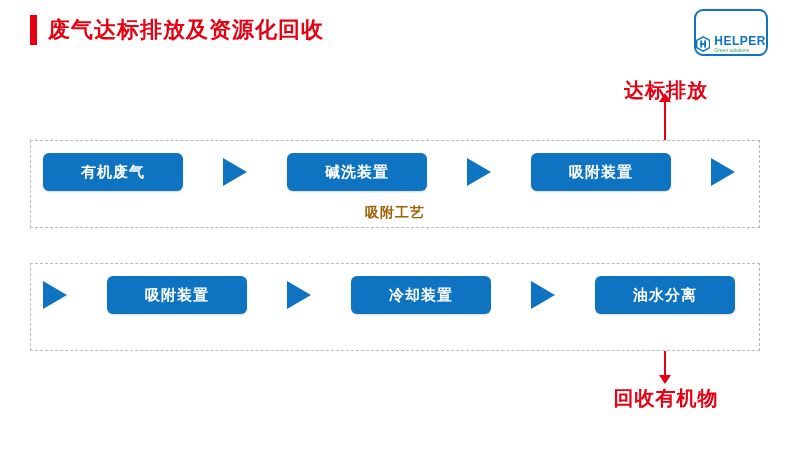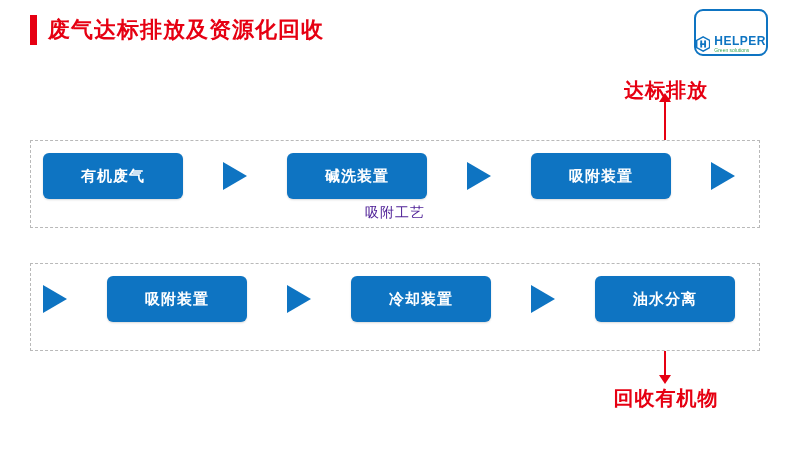--- a/index.html
+++ b/index.html
@@ -79,21 +79,21 @@
   .flow-box.first { top: 140px; }
   .flow-box.second { top: 263px; }
 
   .flow-row {
     display: flex;
     align-items: center;
     justify-content: space-between;
   }
   .step {
     width: 140px;
-    height: 46px;
+    height: 38px;
     background: #0e74c2;
     border-radius: 6px;
     color: #ffffff;
     font-size: 15px;
     font-weight: bold;
     letter-spacing: 1px;
     display: flex;
     align-items: center;
     justify-content: center;
     box-shadow: 0 1px 2px rgba(0,0,0,0.15);
@@ -104,23 +104,23 @@
     border-top: 14px solid transparent;
     border-bottom: 14px solid transparent;
     border-left: 24px solid #0e74c2;
   }
   .flow-label {
     position: absolute;
     left: 0;
     right: 0;
     bottom: 5px;
     text-align: center;
-    color: #4c1d95;
+    color: #a16207;
     font-size: 14px;
-    font-weight: normal;
+    font-weight: bold;
     letter-spacing: 1px;
   }
 
   
   .output-label {
     position: absolute;
     left: 601px;
     width: 130px;
     text-align: center;
     color: #e60012;

